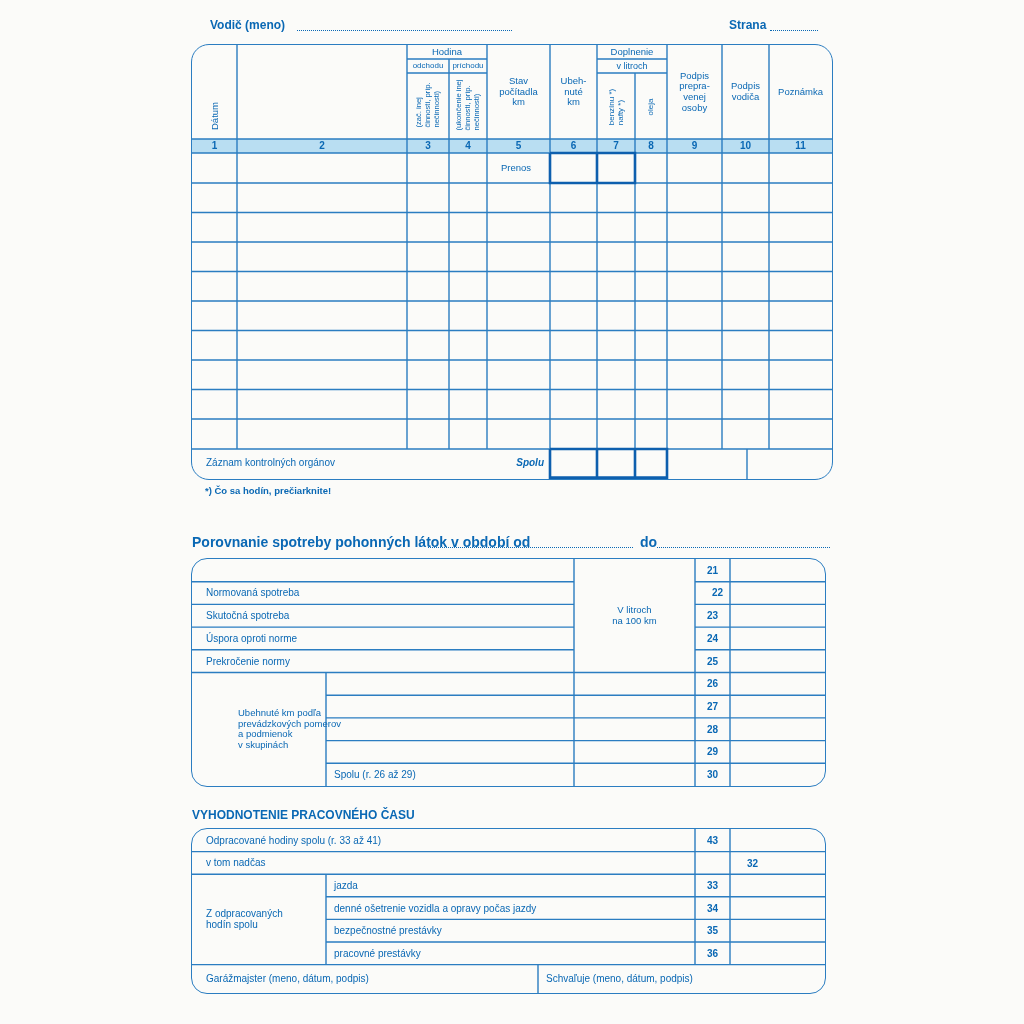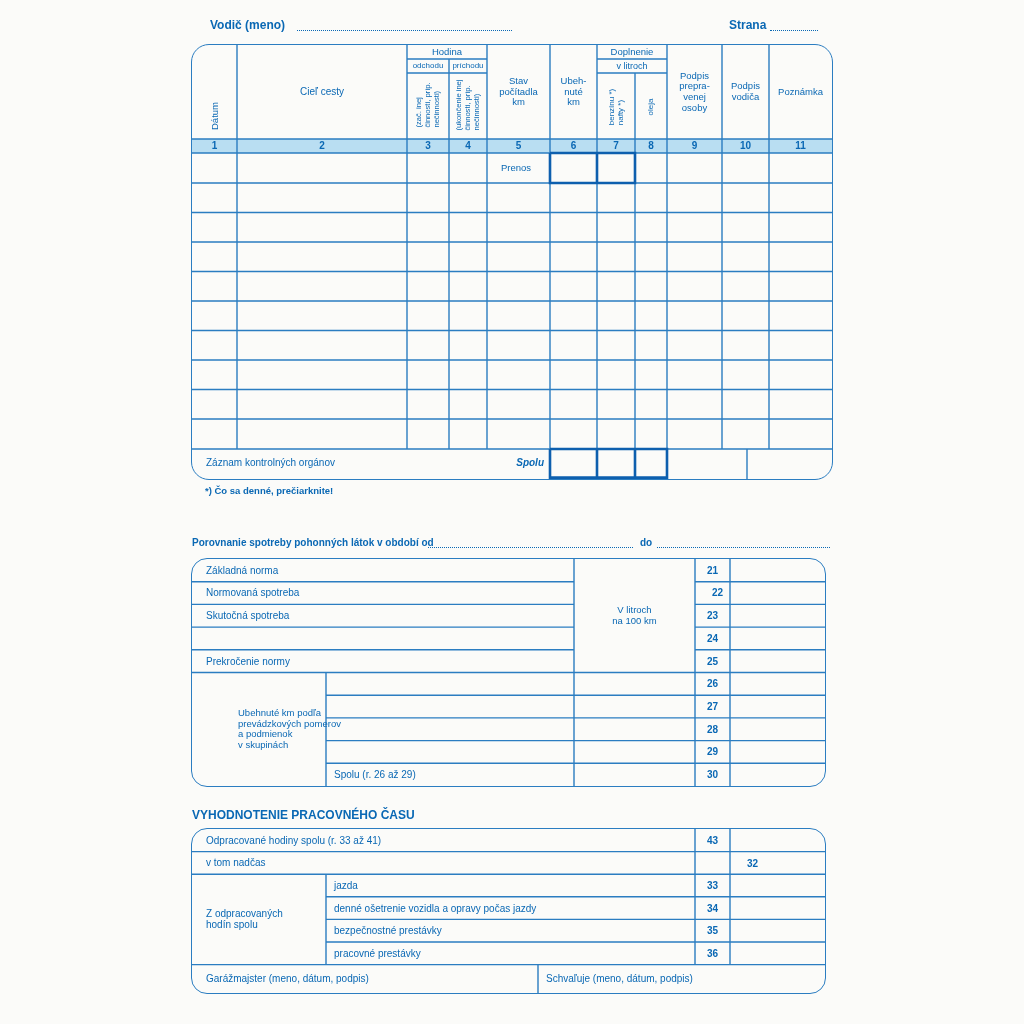--- a/index.html
+++ b/index.html
@@ -10,21 +10,21 @@
   .tx{position:absolute;display:flex;align-items:center;justify-content:center;
       text-align:center;line-height:1.12;white-space:pre-line;}
   .tx.l{justify-content:flex-start;text-align:left;}
   .tx.r{justify-content:flex-end;text-align:right;}
   .rot{position:absolute;transform:translate(-50%,-50%) rotate(-90deg);
        white-space:pre-line;line-height:1.18;text-align:left;}
   .b{font-weight:bold;}
   .i{font-style:italic;}
   .lead{position:absolute;height:0;border-bottom:1.7px dotted #0a68b4;}
   .f8{font-size:8px;} .f75{font-size:7.6px;} .f9{font-size:9px;} .f95{font-size:9.5px;}
-  .f10{font-size:10px;} .f105{font-size:10px;} .f11{font-size:12px;}
+  .f10{font-size:10px;} .f105{font-size:14px;} .f11{font-size:12px;}
 </style>
 </head>
 <body>
 
 <div class="page">
 
   <div class="tx l b f11" style="left:210px;top:19px;height:14px;">Vodič (meno)</div>
   <div class="lead" style="left:297px;top:30px;width:215px;"></div>
   <div class="tx l b f11" style="left:729px;top:19px;height:14px;">Strana</div>
   <div class="lead" style="left:770px;top:30px;width:48px;"></div>
@@ -44,21 +44,20 @@
       <path stroke="#0d5fae" stroke-width="2.6" fill="none" d="
         M358 108H443V138H358V108 M405 108V138
         M358 404H475V432.6H358V404 M405 404V432.6 M443 404V432.6"></path>
     </svg>
 
     <div class="tx f95" style="left:215px;top:0;width:80px;height:14px;">Hodina</div>
     <div class="tx f8" style="left:215px;top:14px;width:42px;height:14px;">odchodu</div>
     <div class="tx f8" style="left:257px;top:14px;width:38px;height:14px;">príchodu</div>
     <div class="tx f95" style="left:405px;top:0;width:70px;height:14px;">Doplnenie</div>
     <div class="tx f9" style="left:405px;top:14px;width:70px;height:14px;">v litroch</div>
-    <div class="tx f10" style="left:45px;top:0;width:170px;height:94px;">Cieľ cesty</div>
     <div class="tx f95" style="left:295px;top:0;width:63px;height:94px;">Stav
 počítadla
 km</div>
     <div class="tx f95" style="left:358px;top:0;width:47px;height:94px;">Ubeh-
 nuté
 km</div>
     <div class="tx f95" style="left:475px;top:0;width:55px;height:94px;">Podpis
 prepra-
 venej
 osoby</div>
@@ -87,41 +86,41 @@
     <div class="tx b f10" style="left:443px;top:94px;width:32px;height:14px;">8</div>
     <div class="tx b f10" style="left:475px;top:94px;width:55px;height:14px;">9</div>
     <div class="tx b f10" style="left:530px;top:94px;width:47px;height:14px;">10</div>
     <div class="tx b f10" style="left:577px;top:94px;width:63px;height:14px;">11</div>
 
     <div class="tx f95" style="left:295px;top:108px;width:58px;height:30px;">Prenos</div>
     <div class="tx l f10" style="left:14px;top:404px;width:300px;height:28px;">Záznam kontrolných orgánov</div>
     <div class="tx r b i f10" style="left:250px;top:404px;width:102px;height:28px;">Spolu</div>
   </div>
 
-  <div class="tx l b f95" style="left:205px;top:485px;height:13px;">*) Čo sa denné, prečiarknite!</div>
+  <div class="tx l b f95" style="left:205px;top:485px;height:13px;">*) Čo sa hodín, prečiarknite!</div>
 
   <div class="tx l b f105" style="left:192px;top:536px;height:14px;">Porovnanie spotreby pohonných látok v období od</div>
   <div class="lead" style="left:428px;top:547px;width:205px;"></div>
   <div class="tx l b f105" style="left:640px;top:536px;height:14px;">do</div>
   <div class="lead" style="left:657px;top:547px;width:173px;"></div>
 
   <div class="tbl" style="left:191px;top:558px;width:633px;height:227px;border-radius:16px;">
     <svg class="grid" width="633" height="227" viewBox="0 0 633 227">
       <path stroke="#2b7dc1" stroke-width="1.4" fill="none" d="
         M0 22.7H382 M503 22.7H633
         M0 45.4H382 M503 45.4H633
         M0 68.1H382 M503 68.1H633
         M0 90.8H382 M503 90.8H633
         M0 113.5H633
         M134 136.2H633 M134 158.9H633 M134 181.6H633 M134 204.3H633
         M134 113.5V227 M382 0V227 M503 0V227 M538 0V227"></path>
     </svg>
-    <div class="tx l f10" style="left:14px;top:0;width:360px;height:22.7px;">Základná norma</div>
     <div class="tx l f10" style="left:14px;top:22.7px;width:360px;height:22.7px;">Normovaná spotreba</div>
     <div class="tx l f10" style="left:14px;top:45.4px;width:360px;height:22.7px;">Skutočná spotreba</div>
+    <div class="tx l f10" style="left:14px;top:68.1px;width:360px;height:22.7px;">Úspora oproti norme</div>
     <div class="tx l f10" style="left:14px;top:90.8px;width:360px;height:22.7px;">Prekročenie normy</div>
 
     <div class="tx f95" style="left:382px;top:0;width:121px;height:113.5px;">V litroch
 na 100 km</div>
 
     <div class="tx b f10" style="left:503px;top:0;width:35px;height:22.7px;">21</div>
     <div class="tx b f10" style="left:503px;top:22.7px;width:45px;height:22.7px;">22</div>
     <div class="tx b f10" style="left:503px;top:45.4px;width:35px;height:22.7px;">23</div>
     <div class="tx b f10" style="left:503px;top:68.1px;width:35px;height:22.7px;">24</div>
     <div class="tx b f10" style="left:503px;top:90.8px;width:35px;height:22.7px;">25</div>

